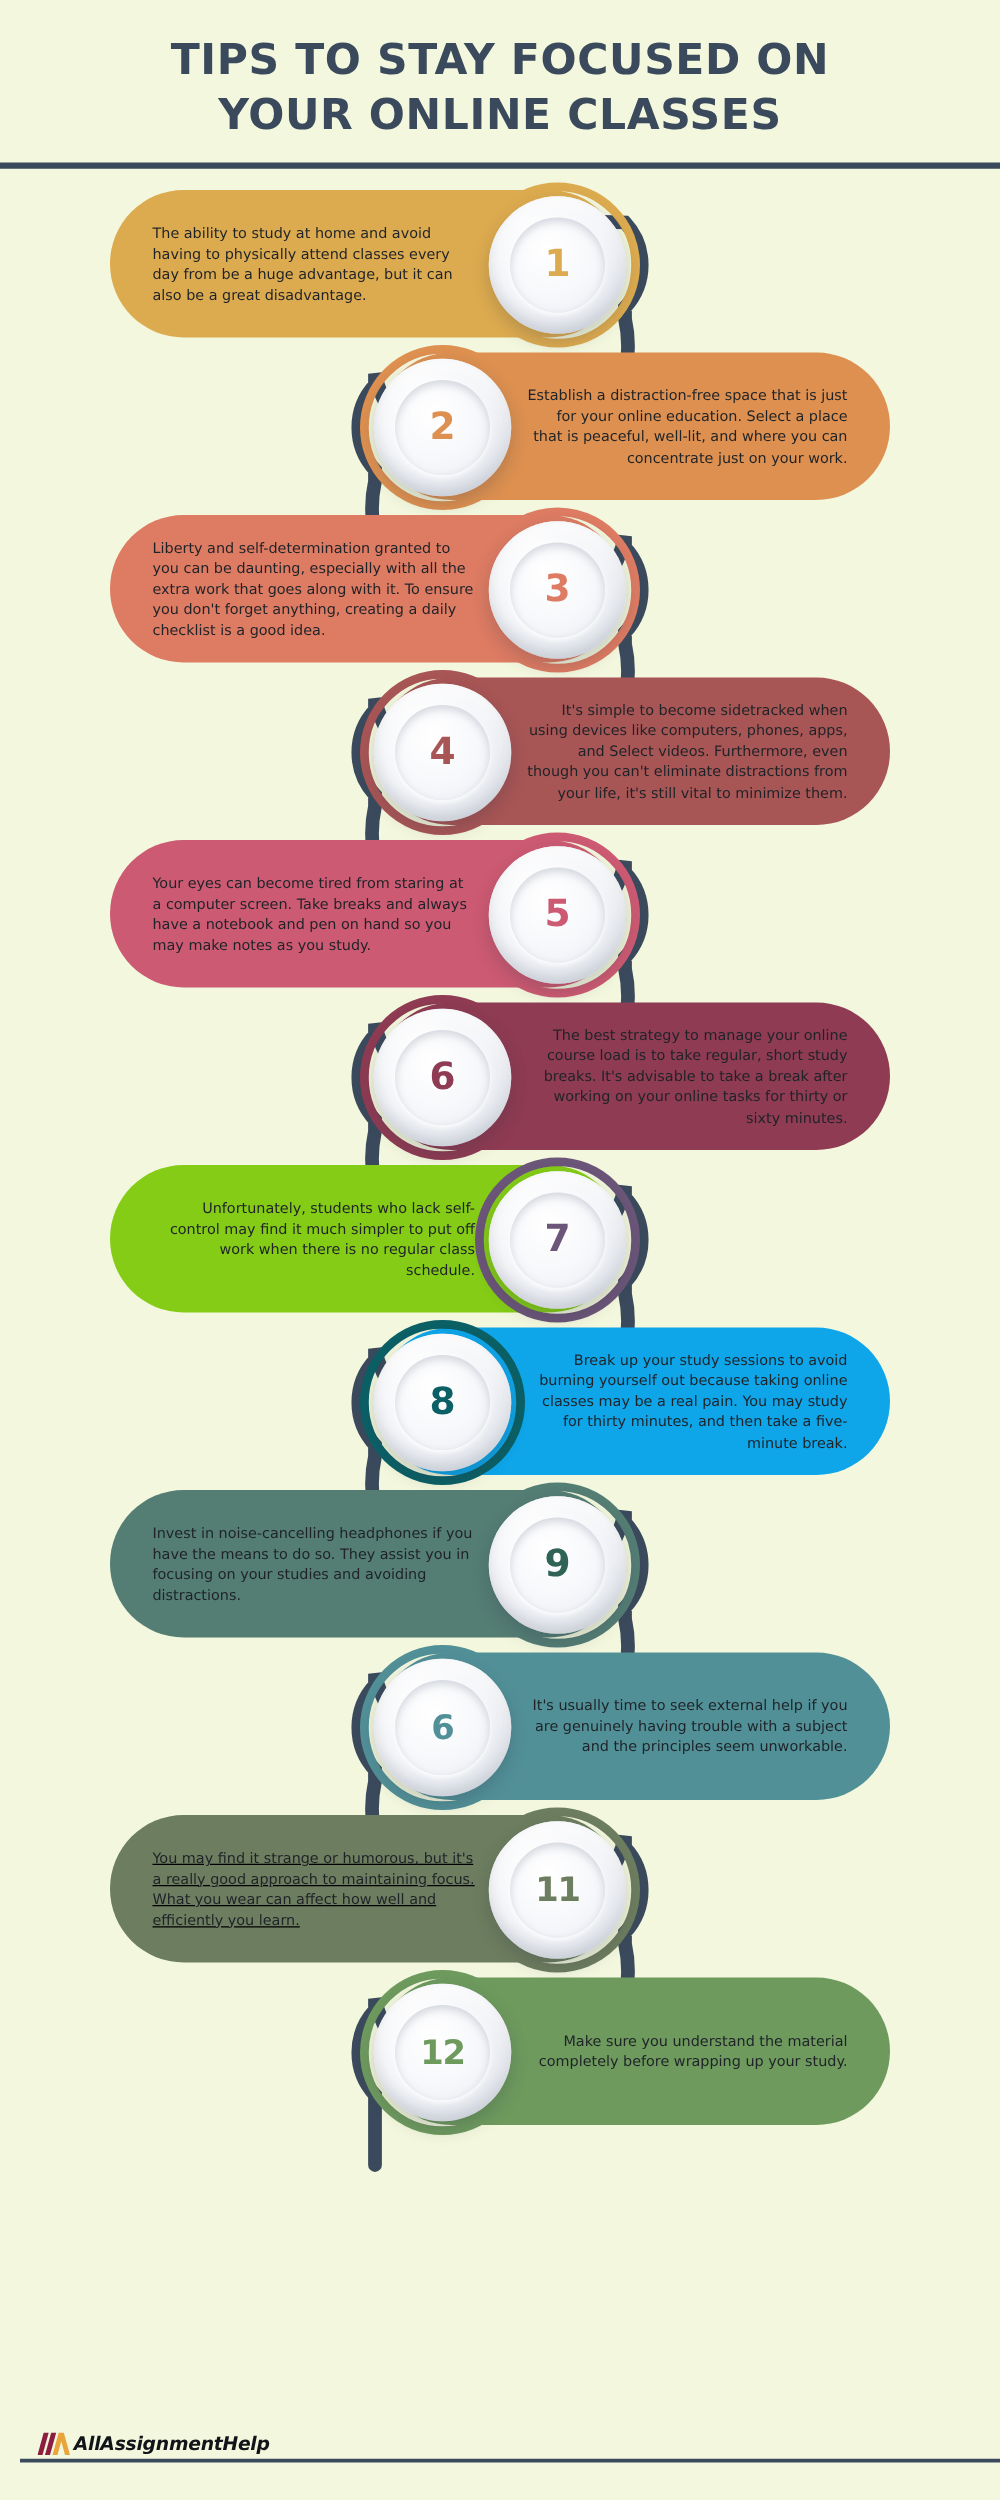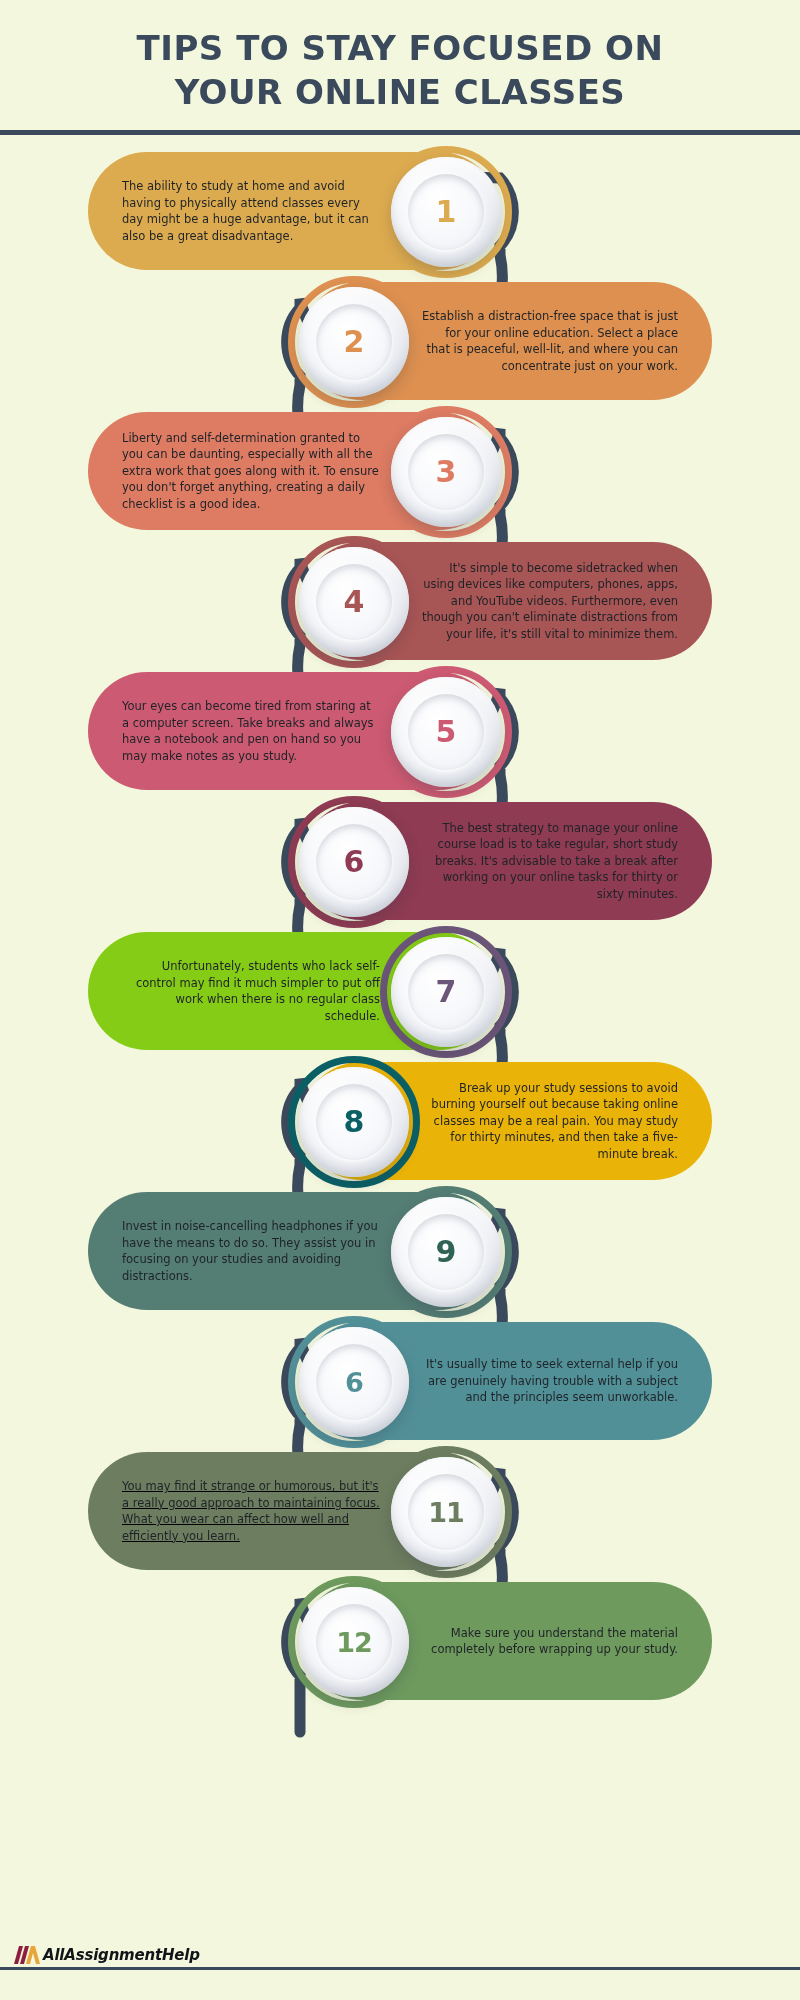--- a/index.html
+++ b/index.html
@@ -90,21 +90,21 @@
   
   .ring {
     position: absolute;
     width: 132px; height: 132px;
     border-radius: 50%;
     border: 7px solid;
     z-index: 2;
   }
 
   
-  .footer { position: absolute; left: 0; bottom: 0; width: 684px; height: 64px; z-index: 5; }
+  .footer { position: absolute; left: 16px; bottom: 0; width: 684px; height: 64px; z-index: 5; }
   .footer-rule { position: absolute; left: 0; bottom: 30px; width: 800px; height: 3px; background: #3a4a5c; }
   .logo { position: absolute; left: 14px; bottom: 36px; display: flex; align-items: flex-end; gap: 3px; }
   .logo-mark { display: inline-block; }
   .logo-text {
     font-family: "DejaVu Sans", sans-serif;
     font-weight: 700; font-style: italic;
     font-size: 15px; color: #111418; letter-spacing: -0.2px;
   }
 </style>
 </head>
@@ -120,21 +120,21 @@
     <div class="header-rule"></div>
   </div>
 
   <svg class="snake" viewBox="0 0 800 1800" preserveAspectRatio="none">
     <path id="snake-line" fill="none" stroke="#3a4a5c" stroke-width="11" stroke-linecap="round" d="M 300 36 L 500 42 A 50 50 0 0 1 500 110 L 500 119 A 44 44 0 0 1 300 163 L 300 172 A 50 50 0 0 0 300 240 L 300 249 A 44 44 0 0 0 500 293 L 500 302 A 50 50 0 0 1 500 370 L 500 379 A 44 44 0 0 1 300 423 L 300 432 A 50 50 0 0 0 300 500 L 300 509 A 44 44 0 0 0 500 553 L 500 562 A 50 50 0 0 1 500 630 L 500 639 A 44 44 0 0 1 300 683 L 300 692 A 50 50 0 0 0 300 760 L 300 769 A 44 44 0 0 0 500 813 L 500 822 A 50 50 0 0 1 500 890 L 500 899 A 44 44 0 0 1 300 943 L 300 952 A 50 50 0 0 0 300 1020 L 300 1029 A 44 44 0 0 0 500 1073 L 500 1082 A 50 50 0 0 1 500 1150 L 500 1159 A 44 44 0 0 1 300 1203 L 300 1212 A 50 50 0 0 0 300 1280 L 300 1289 A 44 44 0 0 0 500 1333 L 500 1342 A 50 50 0 0 1 500 1410 L 500 1419 A 44 44 0 0 1 300 1463 L 300 1472 A 50 50 0 0 0 300 1540 L 300 1596 "></path>
   </svg>
 
   <div id="rows">
       <div class="row" style="top: 152px; height: 120px;">
         <div class="card left" style="background: rgb(221, 171, 79);">
-          <div class="card-text">The ability to study at home and avoid having to physically attend classes every day might be a huge advantage, but it can also be a great disadvantage.</div>
+          <div class="card-text">The ability to study at home and avoid having to physically attend classes every day from be a huge advantage, but it can also be a great disadvantage.</div>
         </div>
         <div class="ring" style="border-color: rgb(221, 171, 79); top: -6px; left: 380px;"></div>
         <div class="medallion" style="top: 5px; left: 391px;">
           <span class="num" style="color: rgb(221, 171, 79);">1</span>
         </div>
       </div>
       <div class="row" style="top: 282px; height: 120px;">
         <div class="card right" style="background: rgb(221, 144, 80);">
           <div class="card-text">Establish a distraction-free space that is just for your online education. Select a place that is peaceful, well-lit, and where you can concentrate just on your work.</div>
         </div>
@@ -147,21 +147,21 @@
         <div class="card left" style="background: rgb(221, 123, 99);">
           <div class="card-text">Liberty and self-determination granted to you can be daunting, especially with all the extra work that goes along with it. To ensure you don't forget anything, creating a daily checklist is a good idea.</div>
         </div>
         <div class="ring" style="border-color: rgb(221, 123, 99); top: -6px; left: 380px;"></div>
         <div class="medallion" style="top: 5px; left: 391px;">
           <span class="num" style="color: rgb(221, 123, 99);">3</span>
         </div>
       </div>
       <div class="row" style="top: 542px; height: 120px;">
         <div class="card right" style="background: rgb(168, 85, 85);">
-          <div class="card-text">It's simple to become sidetracked when using devices like computers, phones,  apps, and YouTube videos. Furthermore, even though you can't eliminate distractions from your life, it's still vital to minimize them.</div>
+          <div class="card-text">It's simple to become sidetracked when using devices like computers, phones,  apps, and Select videos. Furthermore, even though you can't eliminate distractions from your life, it's still vital to minimize them.</div>
         </div>
         <div class="ring" style="border-color: rgb(168, 85, 85); top: -6px; right: 380px;"></div>
         <div class="medallion" style="top: 5px; right: 391px;">
           <span class="num" style="color: rgb(168, 85, 85);">4</span>
         </div>
       </div>
       <div class="row" style="top: 672px; height: 120px;">
         <div class="card left" style="background: rgb(204, 90, 114);">
           <div class="card-text">Your eyes can become tired from staring at a computer screen. Take breaks and always have a notebook and pen on hand so you may make notes as you study.</div>
         </div>
@@ -182,21 +182,21 @@
       <div class="row" style="top: 932px; height: 120px;">
         <div class="card left" style="background: #84cc16; text-align: right;">
           <div class="card-text">Unfortunately, students who lack self-control may find it much simpler to put off work when there is no regular class schedule.</div>
         </div>
         <div class="ring" style="border-color: rgb(107, 85, 120); top: -6px; left: 380px;"></div>
         <div class="medallion" style="top: 5px; left: 391px;">
           <span class="num" style="color: rgb(107, 85, 120);">7</span>
         </div>
       </div>
       <div class="row" style="top: 1062px; height: 120px;">
-        <div class="card right" style="background: #eab308;">
+        <div class="card right" style="background: #0ea5e9;">
           <div class="card-text">Break up your study sessions to avoid burning yourself out because taking online classes may be a real pain. You may study for thirty minutes, and then take a five-minute break.</div>
         </div>
         <div class="ring" style="border-color: rgb(11, 96, 102); top: -6px; right: 380px;"></div>
         <div class="medallion" style="top: 5px; right: 391px;">
           <span class="num" style="color: rgb(11, 96, 102);">8</span>
         </div>
       </div>
       <div class="row" style="top: 1192px; height: 120px;">
         <div class="card left" style="background: rgb(84, 125, 116);">
           <div class="card-text">Invest in noise-cancelling headphones if you have the means to do so. They assist you in focusing on your studies and avoiding distractions.</div>

